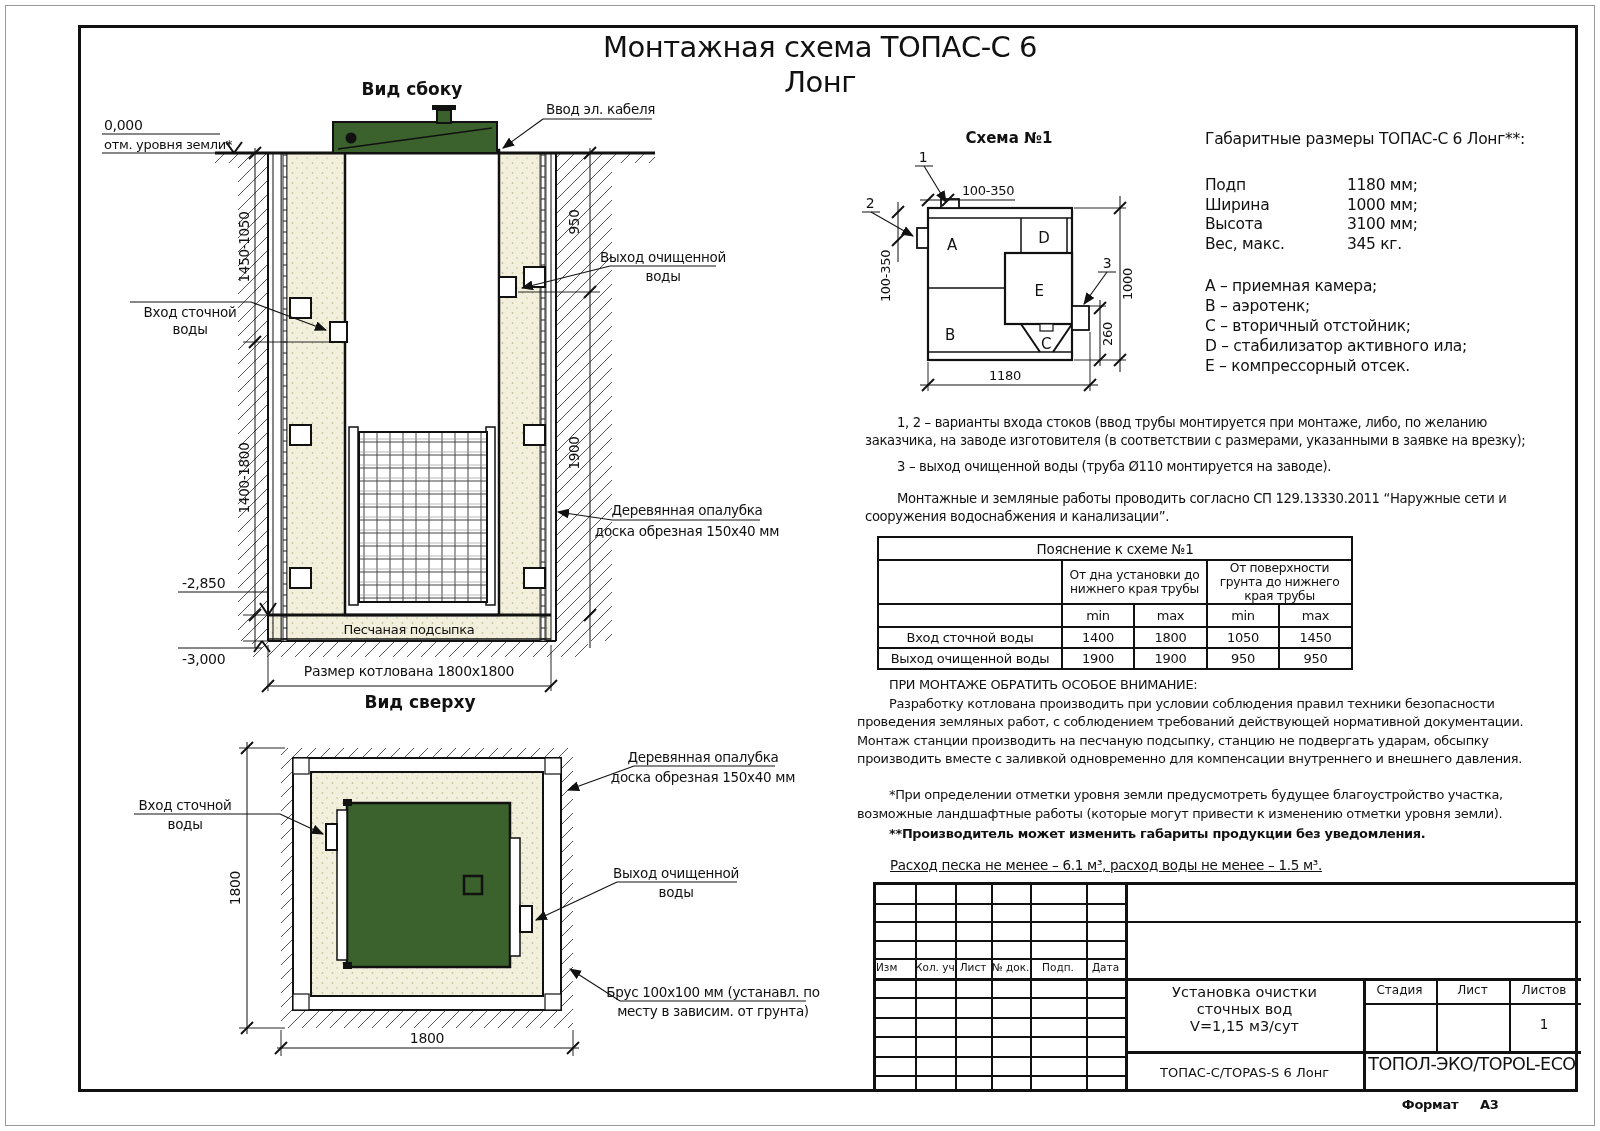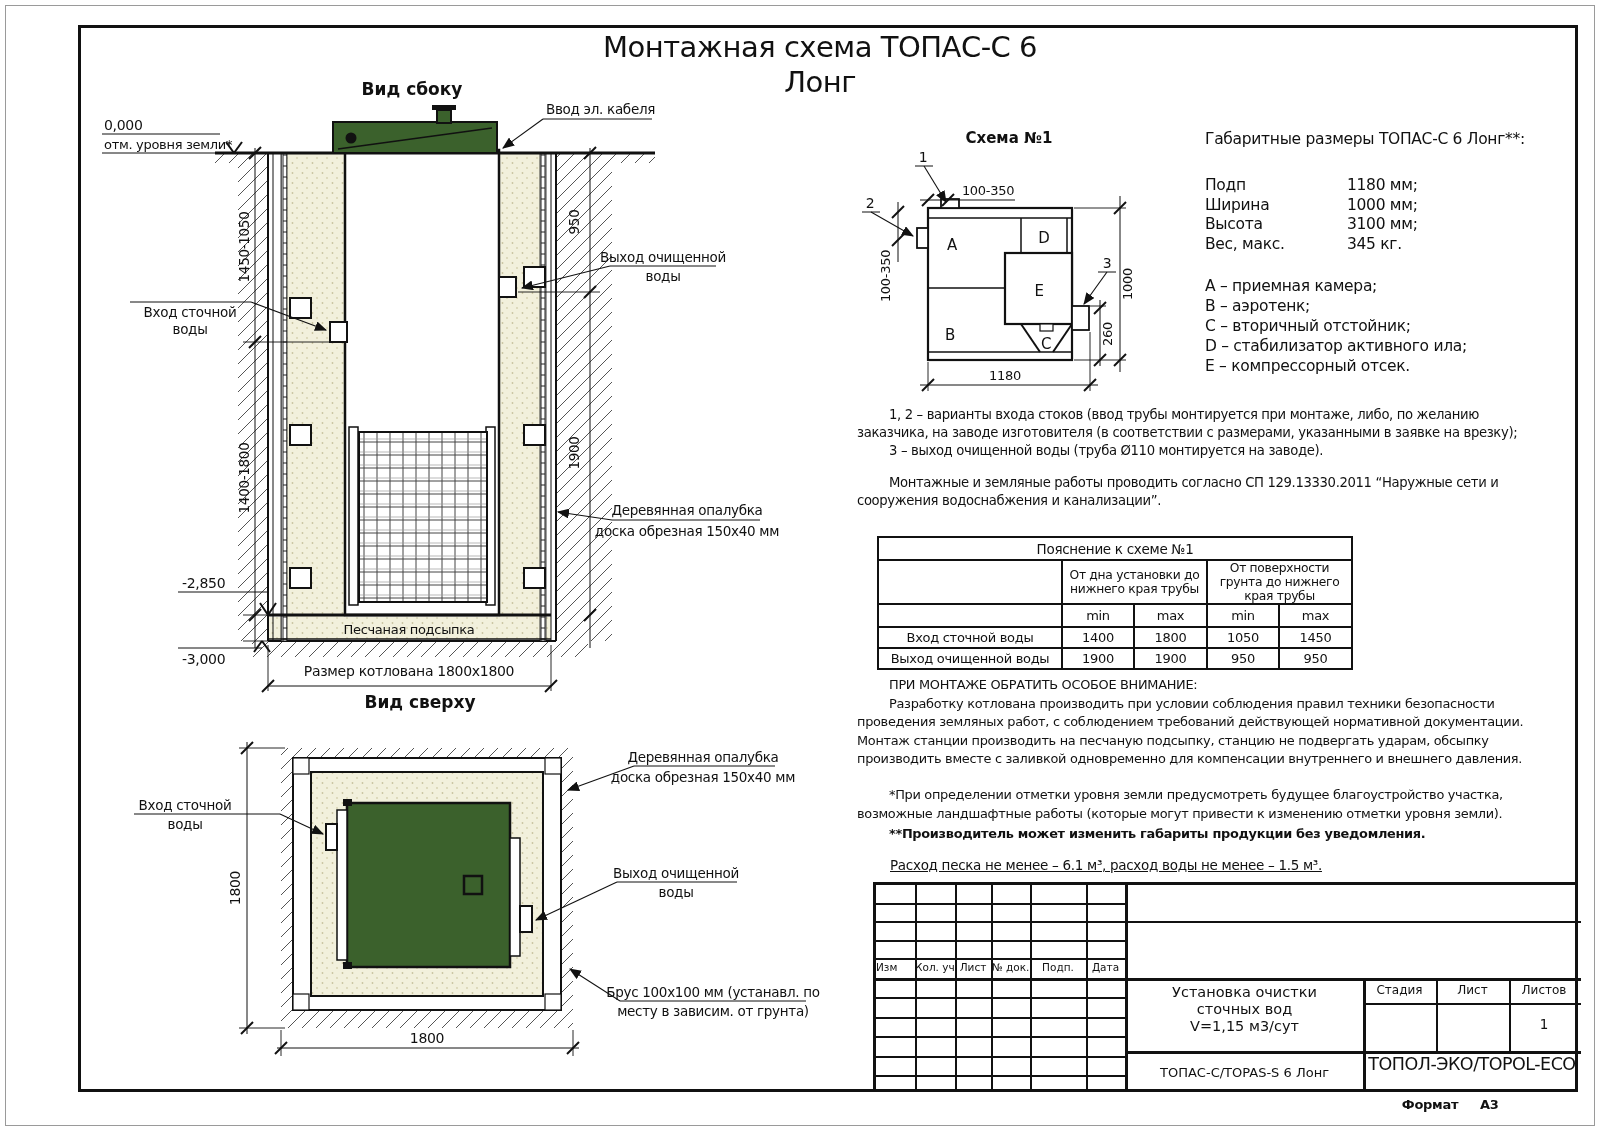--- a/index.html
+++ b/index.html
@@ -17,21 +17,21 @@
   .tick{stroke:#111;stroke-width:2;}
   .thin{stroke:#111;stroke-width:1;fill:none;}
   .ext{stroke:#111;stroke-width:0.9;fill:none;}
   .ldr{stroke:#111;stroke-width:1.1;fill:none;}
   .specs{position:absolute;left:1205px;top:130px;width:360px;font-size:15.5px;letter-spacing:-0.3px;}
   .specs .hd{margin-bottom:28px;}
   .srow{display:flex;height:19.5px;line-height:19.5px;}
   .srow .sl{width:142px;}
   .legend{margin-top:22px;line-height:20px;}
   .notes{position:absolute;left:857px;top:406px;width:692px;font-size:13.2px;letter-spacing:-0.35px;line-height:18px;}
-  .notes p{margin:0;text-indent:32px;}
+  .notes p{margin:8px;text-indent:32px;}
   .notes p.sp{margin-top:14px;}
   .ptable{position:absolute;left:877px;top:536px;border-collapse:collapse;table-layout:fixed;width:474px;font-size:13px;letter-spacing:-0.3px;}
   .ptable td{border:2px solid #111;text-align:center;padding:0;vertical-align:middle;}
   .ptable .tt{height:21px;font-size:13.5px;margin-top:48px;}
   .ptable .grp{height:37px;font-size:12.3px;line-height:14px;}
   .ptable .mm{height:21px;}
   .ptable .dr{height:19px;}
   .attention{position:absolute;left:857px;top:676px;width:695px;font-size:12.9px;letter-spacing:-0.3px;line-height:18.5px;}
   .attention p{margin:0;}
   .attention .ah{text-indent:32px;}

